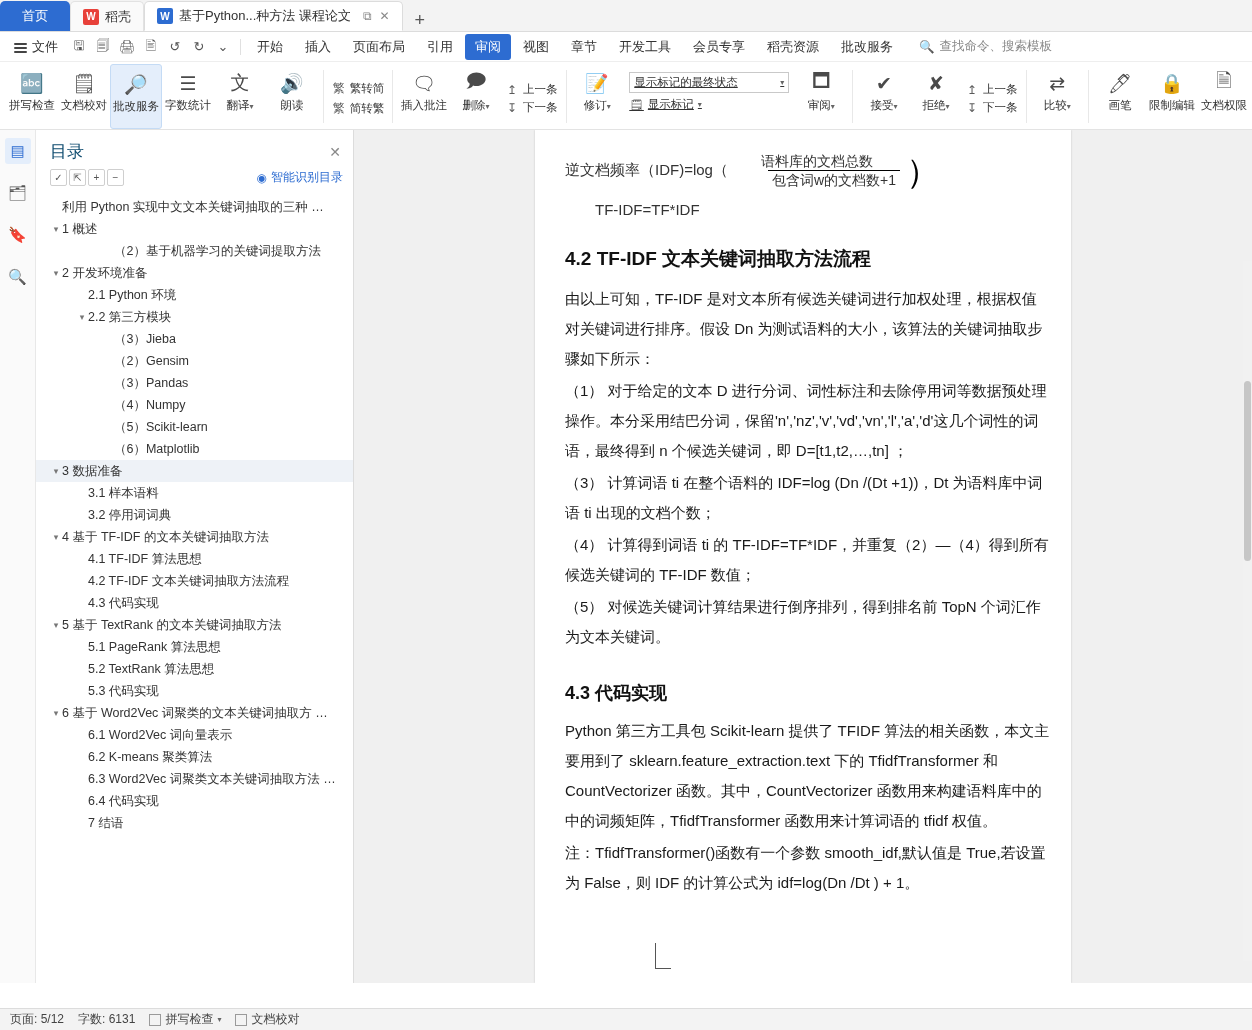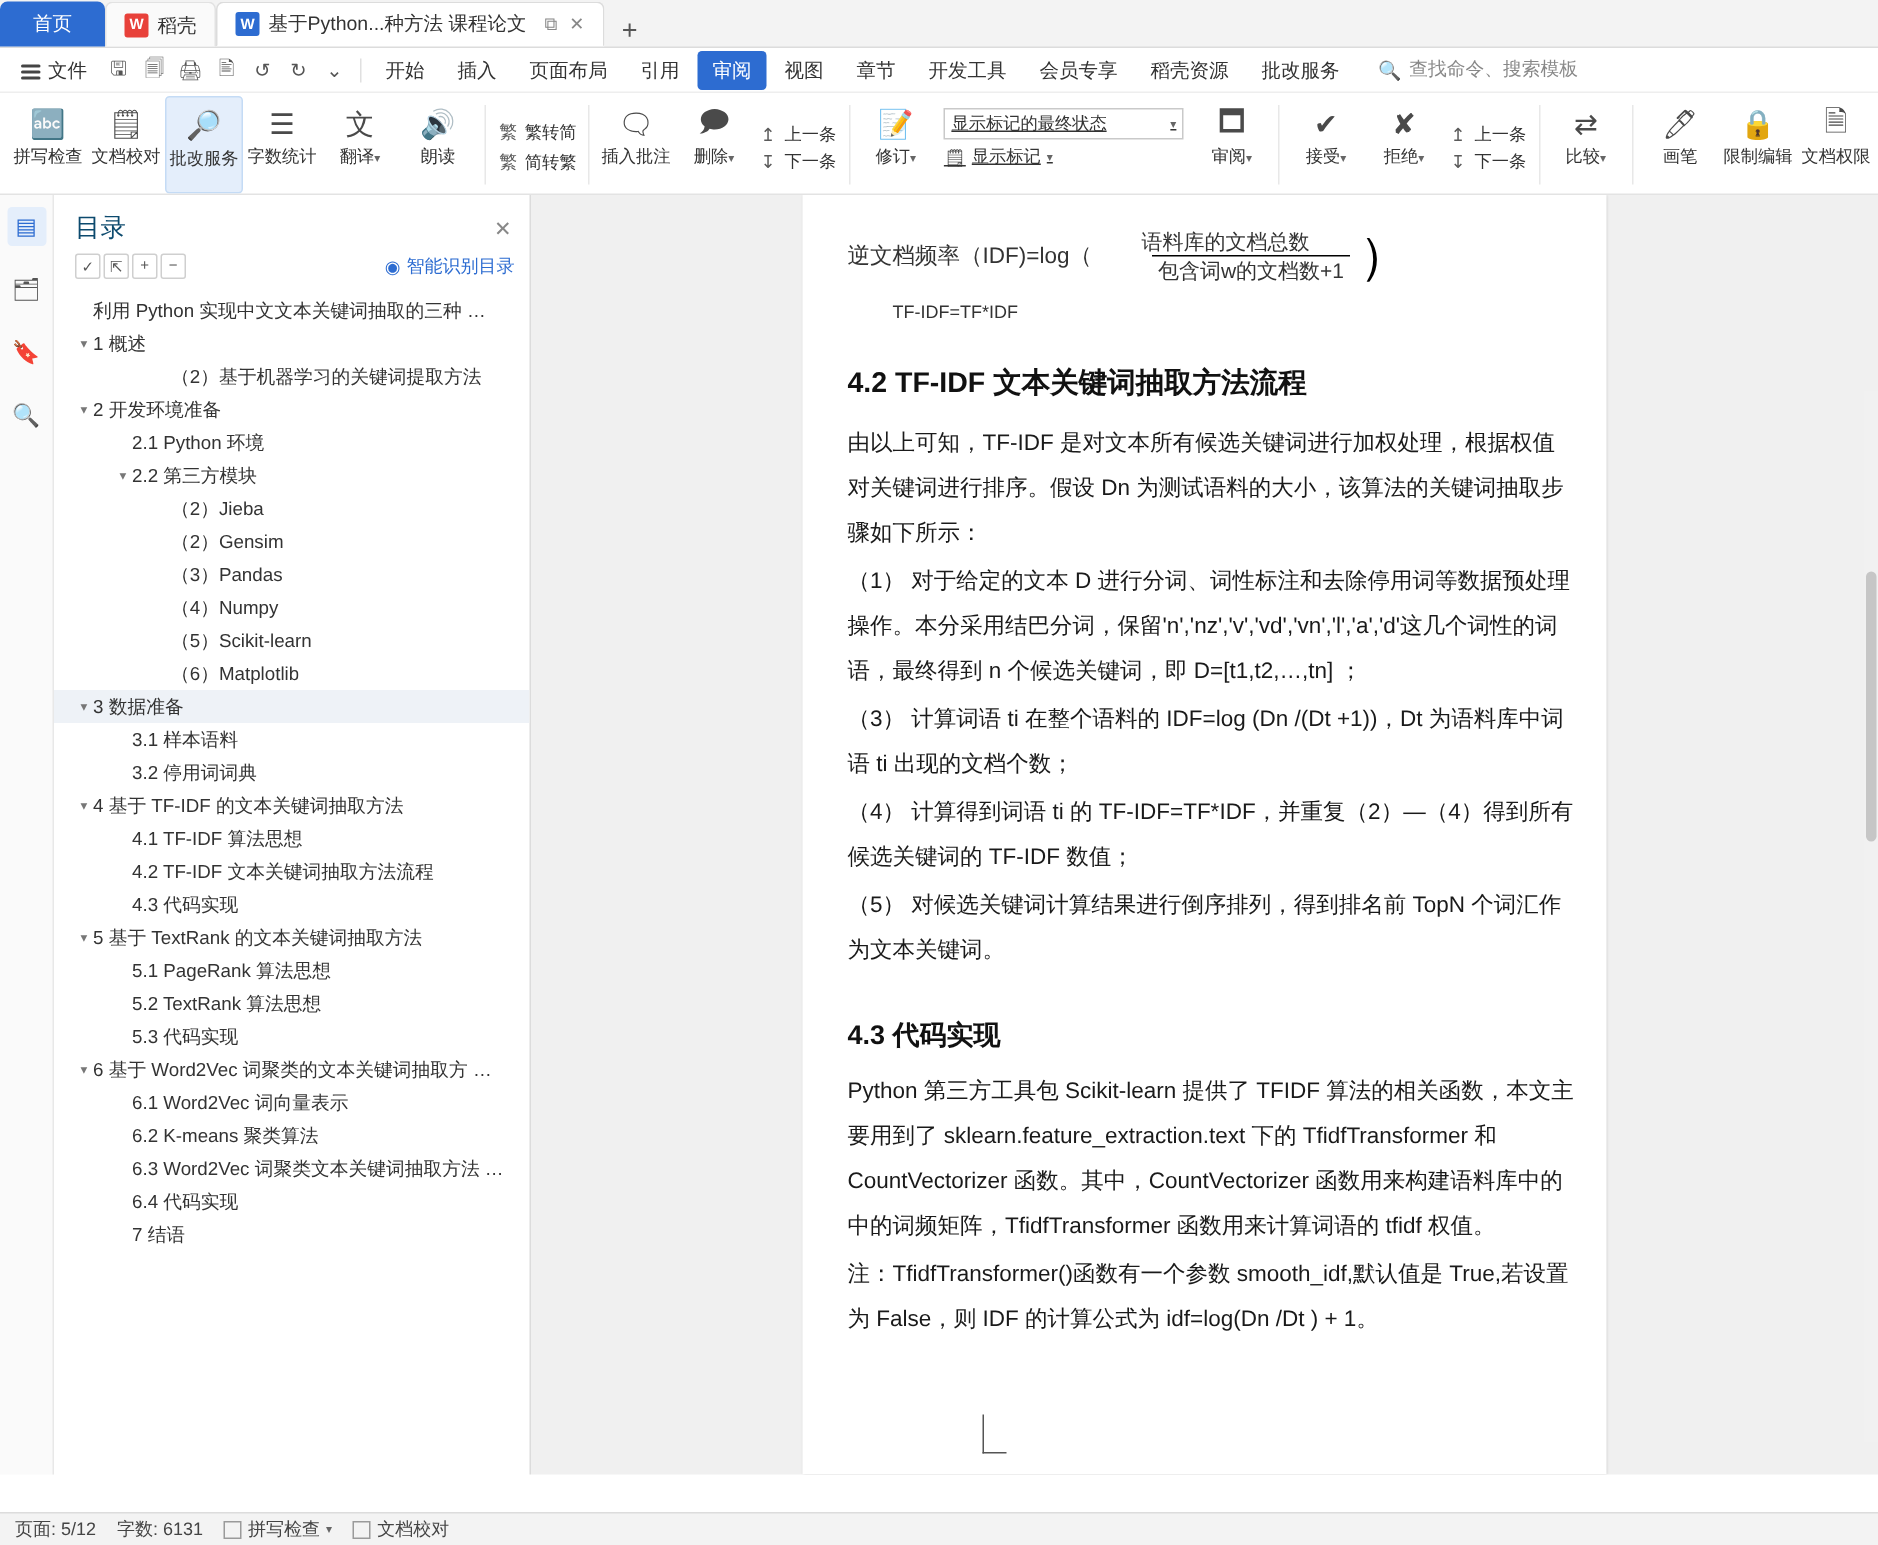--- a/index.html
+++ b/index.html
@@ -127,21 +127,21 @@
     width: 536px; margin-left: 0; background: #fff;
     padding: 18px 0 0 0;
     box-shadow: 0 0 2px rgba(0,0,0,.18);
   }
   .pg-inner { padding: 0 20px 0 30px; font-size: 15px; line-height: 30px; color: #1a1a1a; }
   .formula-row { display: flex; align-items: center; gap: 6px; font-size: 15px; padding: 4px 0 0 30px; }
   .frac { display: inline-flex; flex-direction: column; align-items: center; line-height: 18px; font-size: 14px; }
   .frac .num { padding: 0 4px; }
   .frac .den { border-top: 1px solid #000; padding: 0 4px; margin-left: 34px; }
   .paren { font-size: 34px; line-height: 34px; color: #000; }
-  .tfidf-line { padding: 12px 0 0 60px; font-size: 12px; }
+  .tfidf-line { padding: 12px 0 0 60px; font-size: 15px; }
   h2.hd { font-size: 19px; font-weight: bold; margin: 26px 0 10px 0; color: #111; }
   h2.hd2 { font-size: 18px; font-weight: bold; margin: 26px 0 8px 0; color: #111; }
   p.par { margin: 0 0 2px 0; text-indent: 0; }
   .caret-mark { position: absolute; left: 120px; bottom: 14px; width: 16px; height: 26px;
     border-left: 1px solid #555; border-bottom: 1px solid #555; }
 
   
   .statusbar {
     position: absolute; left: 0; bottom: 0; width: 1252px; height: 22px;
     background: #f3f3f3; border-top: 1px solid #dcdcdc;
@@ -388,21 +388,21 @@
             <span class="toc-text">2.1 Python 环境</span>
           </div>
           <div class="toc-row">
             <span style="display: inline-block; flex: 0 0 auto; width: 40px;"></span>
             <span class="toc-arrow">▾</span>
             <span class="toc-text">2.2 第三方模块</span>
           </div>
           <div class="toc-row">
             <span style="display: inline-block; flex: 0 0 auto; width: 66px;"></span>
             <span class="toc-arrow"></span>
-            <span class="toc-text">（2）Jieba</span>
+            <span class="toc-text">（3）Jieba</span>
           </div>
           <div class="toc-row">
             <span style="display: inline-block; flex: 0 0 auto; width: 66px;"></span>
             <span class="toc-arrow"></span>
             <span class="toc-text">（2）Gensim</span>
           </div>
           <div class="toc-row">
             <span style="display: inline-block; flex: 0 0 auto; width: 66px;"></span>
             <span class="toc-arrow"></span>
             <span class="toc-text">（3）Pandas</span>

